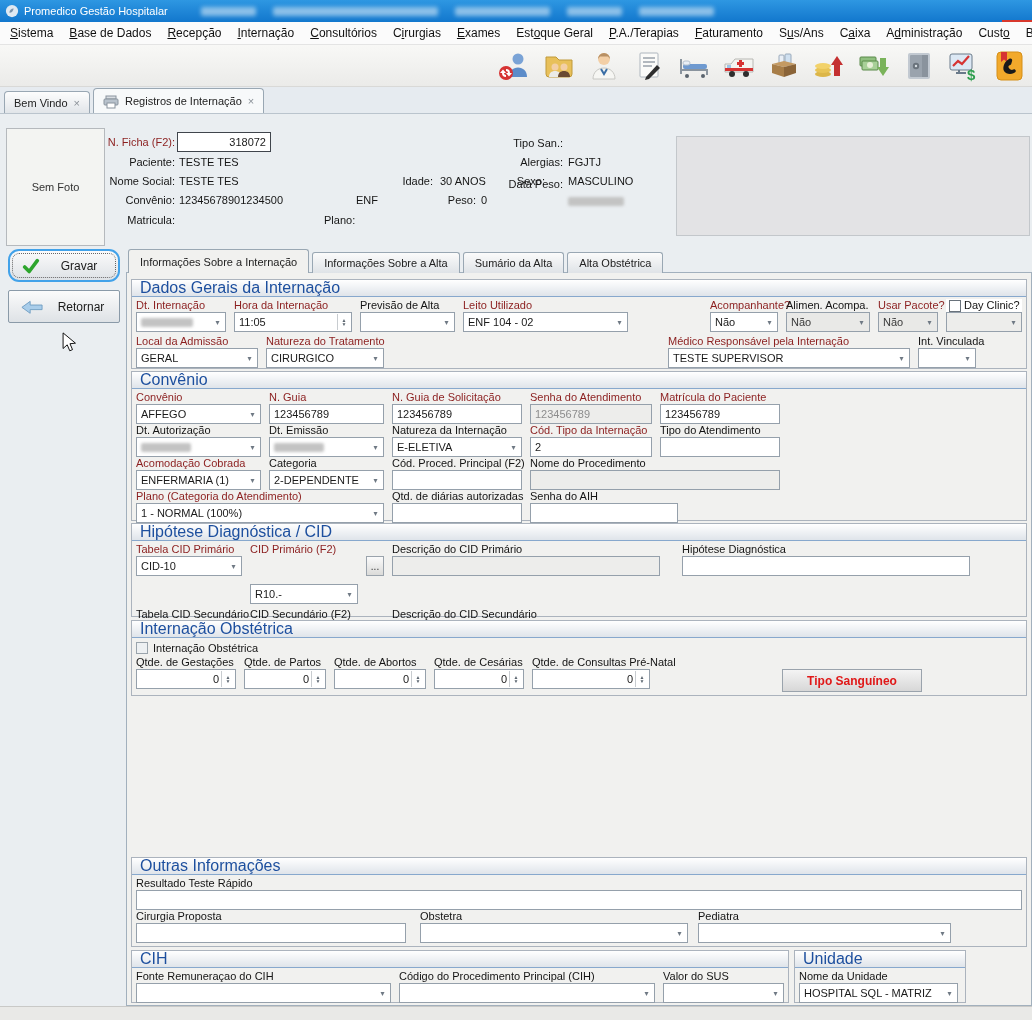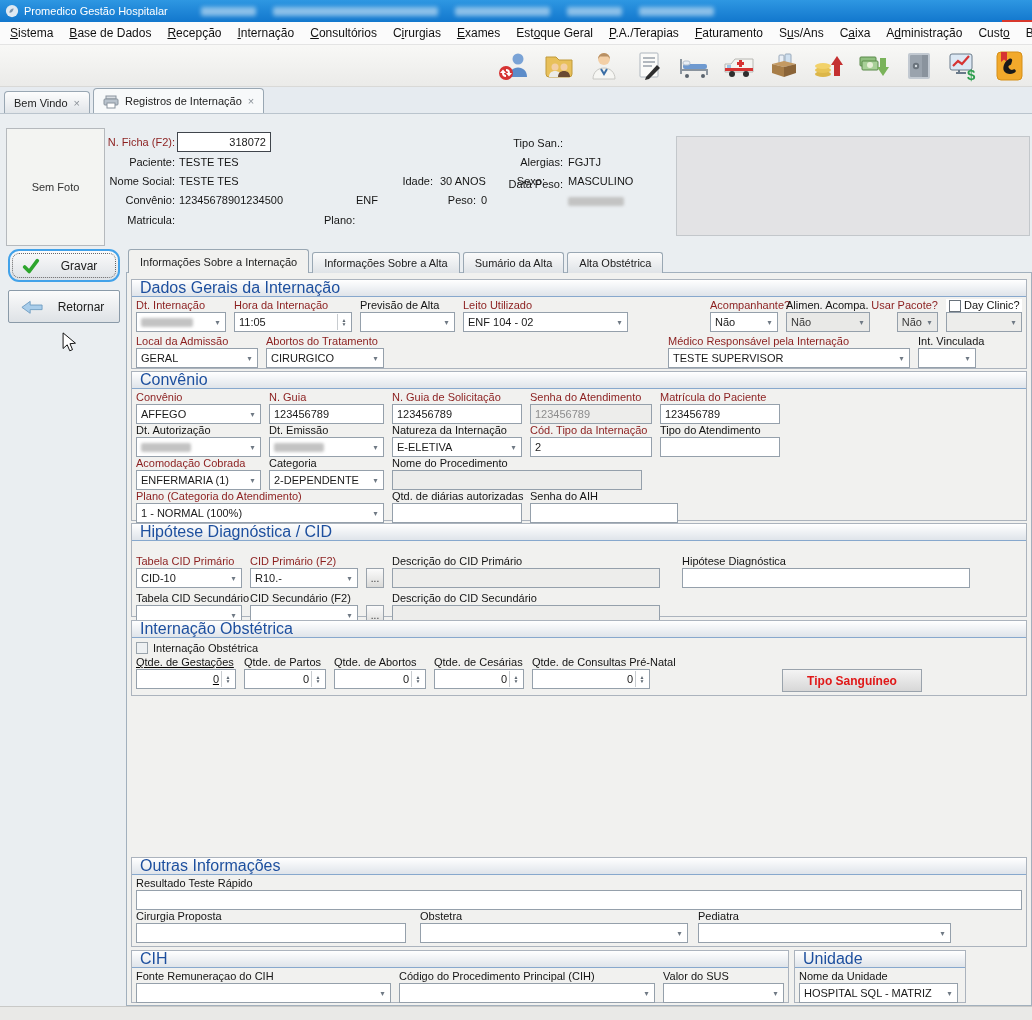--- a/index.html
+++ b/index.html
@@ -313,21 +313,21 @@
                   <span class="arr">▾</span>
                 </div>
             </div>
             <div class="fld" style="width:84px;">
               <span class="flabel">Alimen. Acompa.</span>
               <div class="ctl cmb dis2">
                   <span>Não</span>
                   <span class="arr">▾</span>
                 </div>
             </div>
-            <div class="fld" style="width:60px;align-items:flex-end;">
+            <div class="fld" style="width:60px;">
               <span class="flabel req">Usar Pacote?</span>
               <div class="ctl cmb dis2">
                   <span>Não</span>
                   <span class="arr">▾</span>
                 </div>
             </div>
             <div class="fld" style="width:76px;">
               <span class="flabel dayc">
                   <span class="cb"></span>
                   <span>Day Clinic?</span>
@@ -339,21 +339,21 @@
           </div>
           <div class="frow">
             <div class="fld" style="width:122px;">
               <span class="flabel req">Local da Admissão</span>
               <div class="ctl cmb">
                   <span>GERAL</span>
                   <span class="arr">▾</span>
                 </div>
             </div>
             <div class="fld" style="width:118px;">
-              <span class="flabel req">Abortos do Tratamento</span>
+              <span class="flabel req">Natureza do Tratamento</span>
               <div class="ctl cmb">
                   <span>CIRURGICO</span>
                   <span class="arr">▾</span>
                 </div>
             </div>
             <div class="fld" style="width:268px;margin-top:40px;">
               <span class="flabel req">Médico que pediu a Internação</span>
               <div class="ctl cmb">
                   <span>TESTE SUPERVISOR</span>
                   <span class="arr">▾</span>
@@ -456,20 +456,26 @@
                   <span class="arr">▾</span>
                 </div>
             </div>
             <div class="fld" style="width:115px;">
               <span class="flabel">Categoria</span>
               <div class="ctl cmb">
                   <span>2-DEPENDENTE</span>
                   <span class="arr">▾</span>
                 </div>
             </div>
+            <div class="fld" style="width:130px;">
+              <span class="flabel">Cód. Proced. Principal (F2)</span>
+              <div class="ctl">
+                  <span></span>
+                </div>
+            </div>
             <div class="fld" style="width:250px;">
               <span class="flabel">Nome do Procedimento</span>
               <div class="ctl dis">
                   <span></span>
                 </div>
             </div>
           </div>
           <div class="frow">
             <div class="fld" style="width:248px;">
               <span class="flabel req">Plano (Categoria do Atendimento)</span>
@@ -490,29 +496,29 @@
                   <span></span>
                 </div>
             </div>
           </div>
         </div>
       </div>
 
       <div class="sec" style="top:250px;height:94px;">
         <div class="sech">Hipótese Diagnóstica / CID</div>
         <div class="secb">
-          <div class="frow" style="margin-bottom:4px;margin-top:12px;">
+          <div class="frow" style="margin-bottom:4px;">
             <div class="fld" style="width:106px;">
               <span class="flabel req">Tabela CID Primário</span>
               <div class="ctl cmb">
                   <span>CID-10</span>
                   <span class="arr">▾</span>
                 </div>
             </div>
-            <div class="fld" style="width:108px;">
+            <div class="fld" style="width:108px;gap:28px;">
               <span class="flabel req">CID Primário (F2)</span>
               <div class="ctl cmb">
                   <span>R10.-</span>
                   <span class="arr">▾</span>
                 </div>
             </div>
             <div class="fld">
               <span class="flabel">&nbsp;</span>
               <div class="ebtn">
                   <span>...</span>
@@ -563,21 +569,21 @@
       </div>
 
       <div class="sec" style="top:347px;height:76px;">
         <div class="sech">Internação Obstétrica</div>
         <div class="secb">
           <div style="display:flex;align-items:center;gap:5px;height:16px;">
             <span class="cb cdis"></span>
             <span class="flabel">Internação Obstétrica</span>
           </div>
           <div class="frow">
-            <div class="fld" style="width:100px;text-decoration:underline;">
+            <div class="fld" style="width:100px;">
               <span class="flabel">Qtde. de Gestações</span>
               <div class="ctl spn num">
                   <span>0</span>
                   <span class="spin">
                     <i>▲</i>
                     <i>▼</i>
                   </span>
                 </div>
             </div>
             <div class="fld" style="width:82px;">

